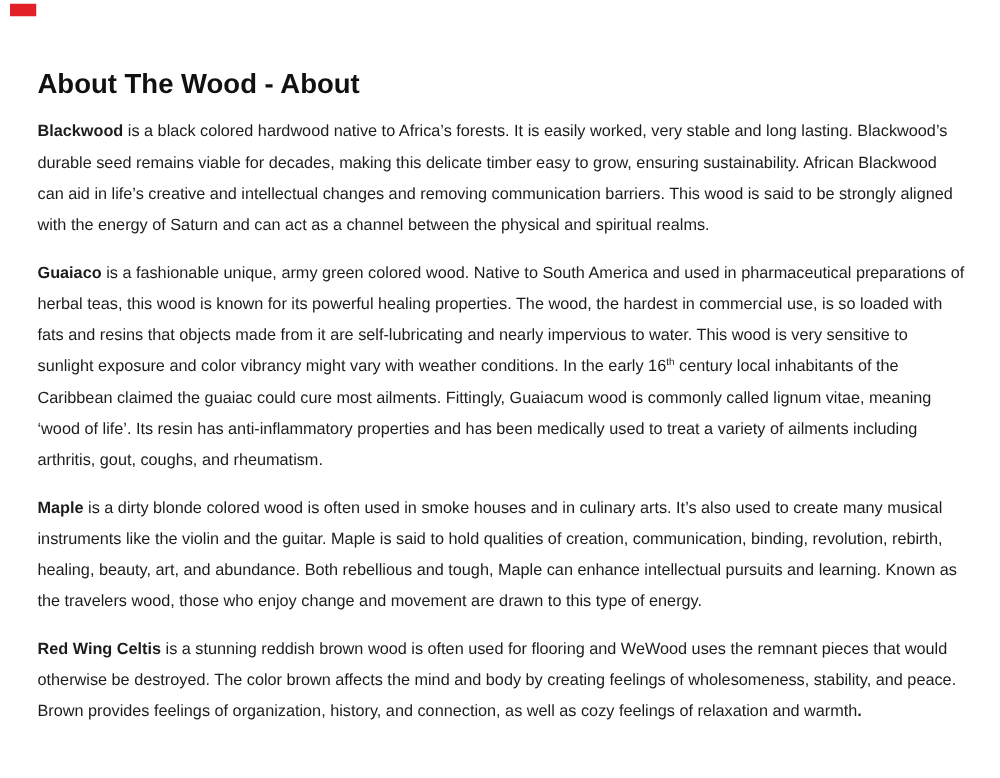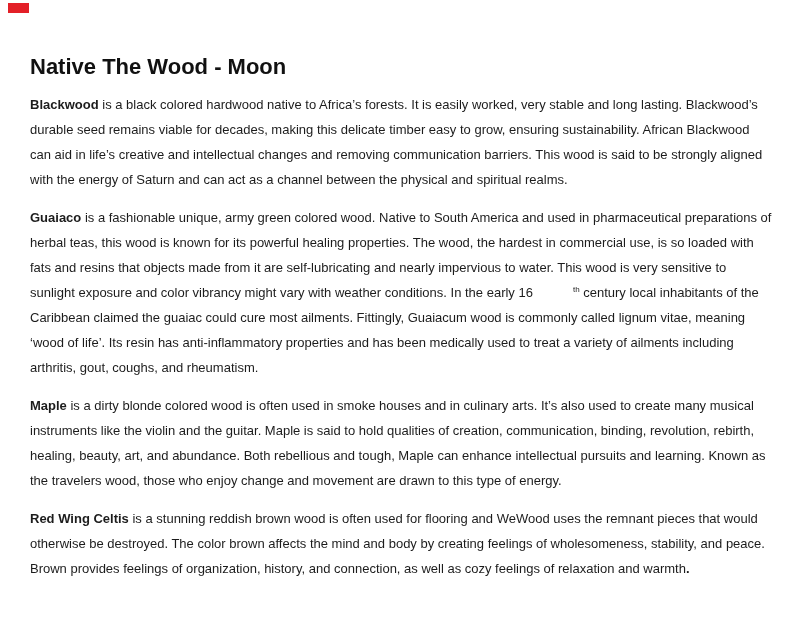--- a/index.html
+++ b/index.html
@@ -44,36 +44,35 @@
     color: #1c1c1c;
   }
   .doc-paragraph .lead {
     font-weight: bold;
     margin-top: 48px;
   }
   .doc-paragraph sup {
     font-size: 8px;
     line-height: 0;
     vertical-align: super;
-    margin-left: 40px;
   }
   .closing-bold {
     font-weight: bold;
   }
 </style>
 </head>
 <body>
 
 <div class="page">
 
   <div class="red-marker" style="background: rgb(227, 32, 40);"></div>
 
   <div class="content">
 
-    <h1 class="doc-title">Native The Wood - Moon</h1>
+    <h1 class="doc-title">About The Wood - About</h1>
 
     <p class="doc-paragraph"><span class="lead">Blackwood</span><span> is a black colored hardwood native to Africa’s forests. It is easily worked, very stable and long lasting. Blackwood’s durable seed remains viable for decades, making this delicate timber easy to grow, ensuring sustainability.  African Blackwood can aid in life’s creative and intellectual changes and removing communication barriers. This wood is said to be strongly aligned with the energy of Saturn and can act as a channel between the physical and spiritual realms.</span></p>
 
     <p class="doc-paragraph"><span class="lead">Guaiaco</span><span> is a fashionable unique, army green colored wood. Native to South America and used in pharmaceutical preparations of herbal teas, this wood is known for its powerful healing properties. The wood, the hardest in commercial use, is so loaded with fats and resins that objects made from it are self-lubricating and nearly impervious to water. This wood is very sensitive to sunlight exposure and color vibrancy might vary with weather conditions. In the early 16</span><sup>th</sup><span> century local inhabitants of the Caribbean claimed the guaiac could cure most ailments. Fittingly, Guaiacum wood is commonly called lignum vitae, meaning ‘wood of life’. Its resin has anti-inflammatory properties and has been medically used to treat a variety of ailments including arthritis, gout, coughs, and rheumatism.</span></p>
 
     <p class="doc-paragraph"><span class="lead">Maple</span><span> is a dirty blonde colored wood is often used in smoke houses and in culinary arts. It’s also used to create many musical instruments like the violin and the guitar. Maple is said to hold qualities of creation, communication, binding, revolution, rebirth, healing, beauty, art, and abundance. Both rebellious and tough, Maple can enhance intellectual pursuits and learning. Known as the travelers wood, those who enjoy change and movement are drawn to this type of energy.</span></p>
 
     <p class="doc-paragraph"><span class="lead">Red Wing Celtis</span><span> is a stunning reddish brown wood is often used for flooring and WeWood uses the remnant pieces that would otherwise be destroyed. The color brown affects the mind and body by creating feelings of wholesomeness, stability, and peace. Brown provides feelings of organization, history, and connection, as well as cozy feelings of relaxation and warmth</span><span class="closing-bold">.</span></p>
 
   </div>

